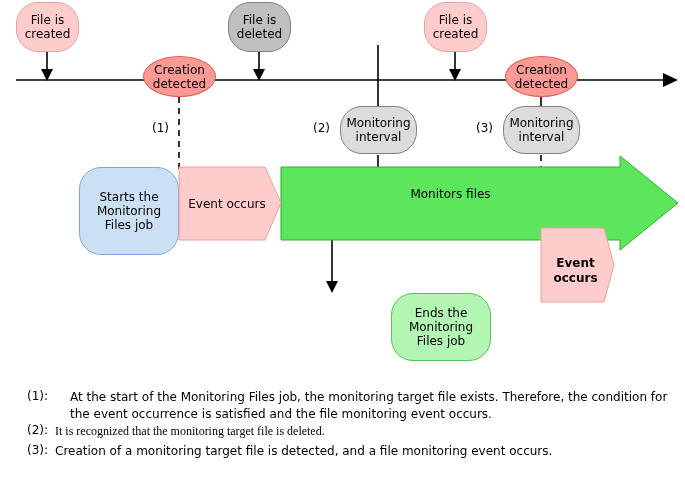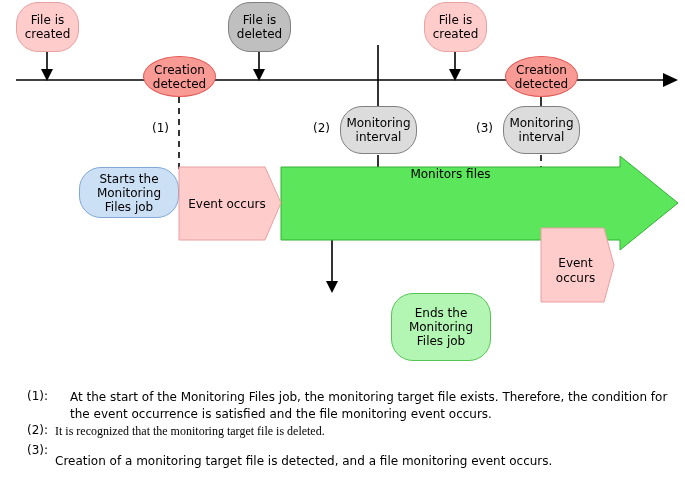--- a/index.html
+++ b/index.html
@@ -81,21 +81,21 @@
 
     <line x1="378" y1="155" x2="378" y2="168" stroke="#000" stroke-width="1.6"></line>
 
     <line x1="332" y1="240" x2="332" y2="284" stroke="#000" stroke-width="1.6"></line>
     <polygon points="326,281 338,281 332,293" fill="#000"></polygon>
   </svg>
 
   <svg class="underlay" viewBox="0 0 685 478" style="z-index:2;">
     <polygon points="281,167 620,167 620,156 678,203 620,250 620,240 281,240" fill="#5ce65c" stroke="#33b033" stroke-width="1"></polygon>
   </svg>
-  <div class="abs" style="left:281px;top:167px;width:339px;height:54px;display:flex;align-items:flex-start;justify-content:center;font-size:12px;z-index:3;">
+  <div class="abs" style="left:281px;top:167px;width:339px;height:54px;display:flex;align-items:center;justify-content:center;font-size:12px;z-index:3;">
     <span>Monitors files</span>
   </div>
 
   <div class="abs box pink" style="left:16px;top:2px;width:63px;height:50px;">File is
 created</div>
 
   <div class="abs box gray" style="left:228px;top:2px;width:63px;height:50px;">File is
 deleted</div>
 
   <div class="abs box pink" style="left:424px;top:2px;width:63px;height:50px;">File is
@@ -110,47 +110,47 @@
   <div class="abs box lgray" style="left:340px;top:106px;width:77px;height:48px;z-index:5;">Monitoring
 interval</div>
 
   <div class="abs box lgray" style="left:503px;top:106px;width:77px;height:48px;z-index:5;">Monitoring
 interval</div>
 
   <div class="abs note" style="left:152px;top:121px;">(1)</div>
   <div class="abs note" style="left:313px;top:121px;">(2)</div>
   <div class="abs note" style="left:476px;top:121px;">(3)</div>
 
-  <div class="abs box blue" style="left:79px;top:167px;width:100px;height:51px;z-index:4;">Starts the
+  <div class="abs box blue" style="left:79px;top:167px;width:100px;height:88px;z-index:4;">Starts the
 Monitoring
 Files job</div>
 
   <svg class="overlay" viewBox="0 0 685 478" style="z-index:4;">
     <polygon points="179,167 265,167 281,203 265,240 179,240" fill="#ffcccc" stroke="#e8a0a0" stroke-width="1"></polygon>
   </svg>
   <div class="abs" style="left:179px;top:167px;width:96px;height:73px;display:flex;align-items:center;justify-content:center;font-size:12px;z-index:5;">
     <span>Event occurs</span>
   </div>
 
   <svg class="overlay" viewBox="0 0 685 478" style="z-index:6;">
     <polygon points="541,228 604,228 614,265 604,302 541,302" fill="#ffcccc" stroke="#e8a0a0" stroke-width="1"></polygon>
   </svg>
-  <div class="abs" style="left:541px;top:228px;width:69px;height:86px;display:flex;align-items:center;justify-content:center;text-align:center;font-size:12px;line-height:15px;white-space:pre-line;z-index:7;">
+  <div class="abs" style="left:541px;top:228px;width:69px;height:86px;display:flex;align-items:center;justify-content:center;text-align:center;font-size:12px;line-height:15px;white-space:pre-line;z-index:7;font-weight:bold;">
     <span>Event
 occurs</span>
   </div>
 
 
   <div class="abs box lgreen" style="left:391px;top:293px;width:100px;height:68px;">Ends the
 Monitoring
 Files job</div>
 
   <div class="fn-num" style="left:27px;top:389px;">(1):</div>
   <div class="fn-txt" style="left:55px;top:389px;width:620px;text-indent:0;margin-left:15px;">At the start of the Monitoring Files job, the monitoring target file exists. Therefore, the condition
 for the event occurrence is satisfied and the file monitoring event occurs.</div>
 
   <div class="fn-num" style="left:27px;top:423px;">(2):</div>
   <div class="fn-txt" style="left:55px;top:423px;width:620px;font-family:Liberation Serif, serif;">It is recognized that the monitoring target file is deleted.</div>
 
   <div class="fn-num" style="left:27px;top:443px;">(3):</div>
-  <div class="fn-txt" style="left:55px;top:443px;width:620px;margin-top:10px;">Creation of a monitoring target file is detected, and a file monitoring event occurs.</div>
+  <div class="fn-txt" style="left:55px;top:443px;width:620px;">Creation of a monitoring target file is detected, and a file monitoring event occurs.</div>
 
 </div>
 
 </body></html>

